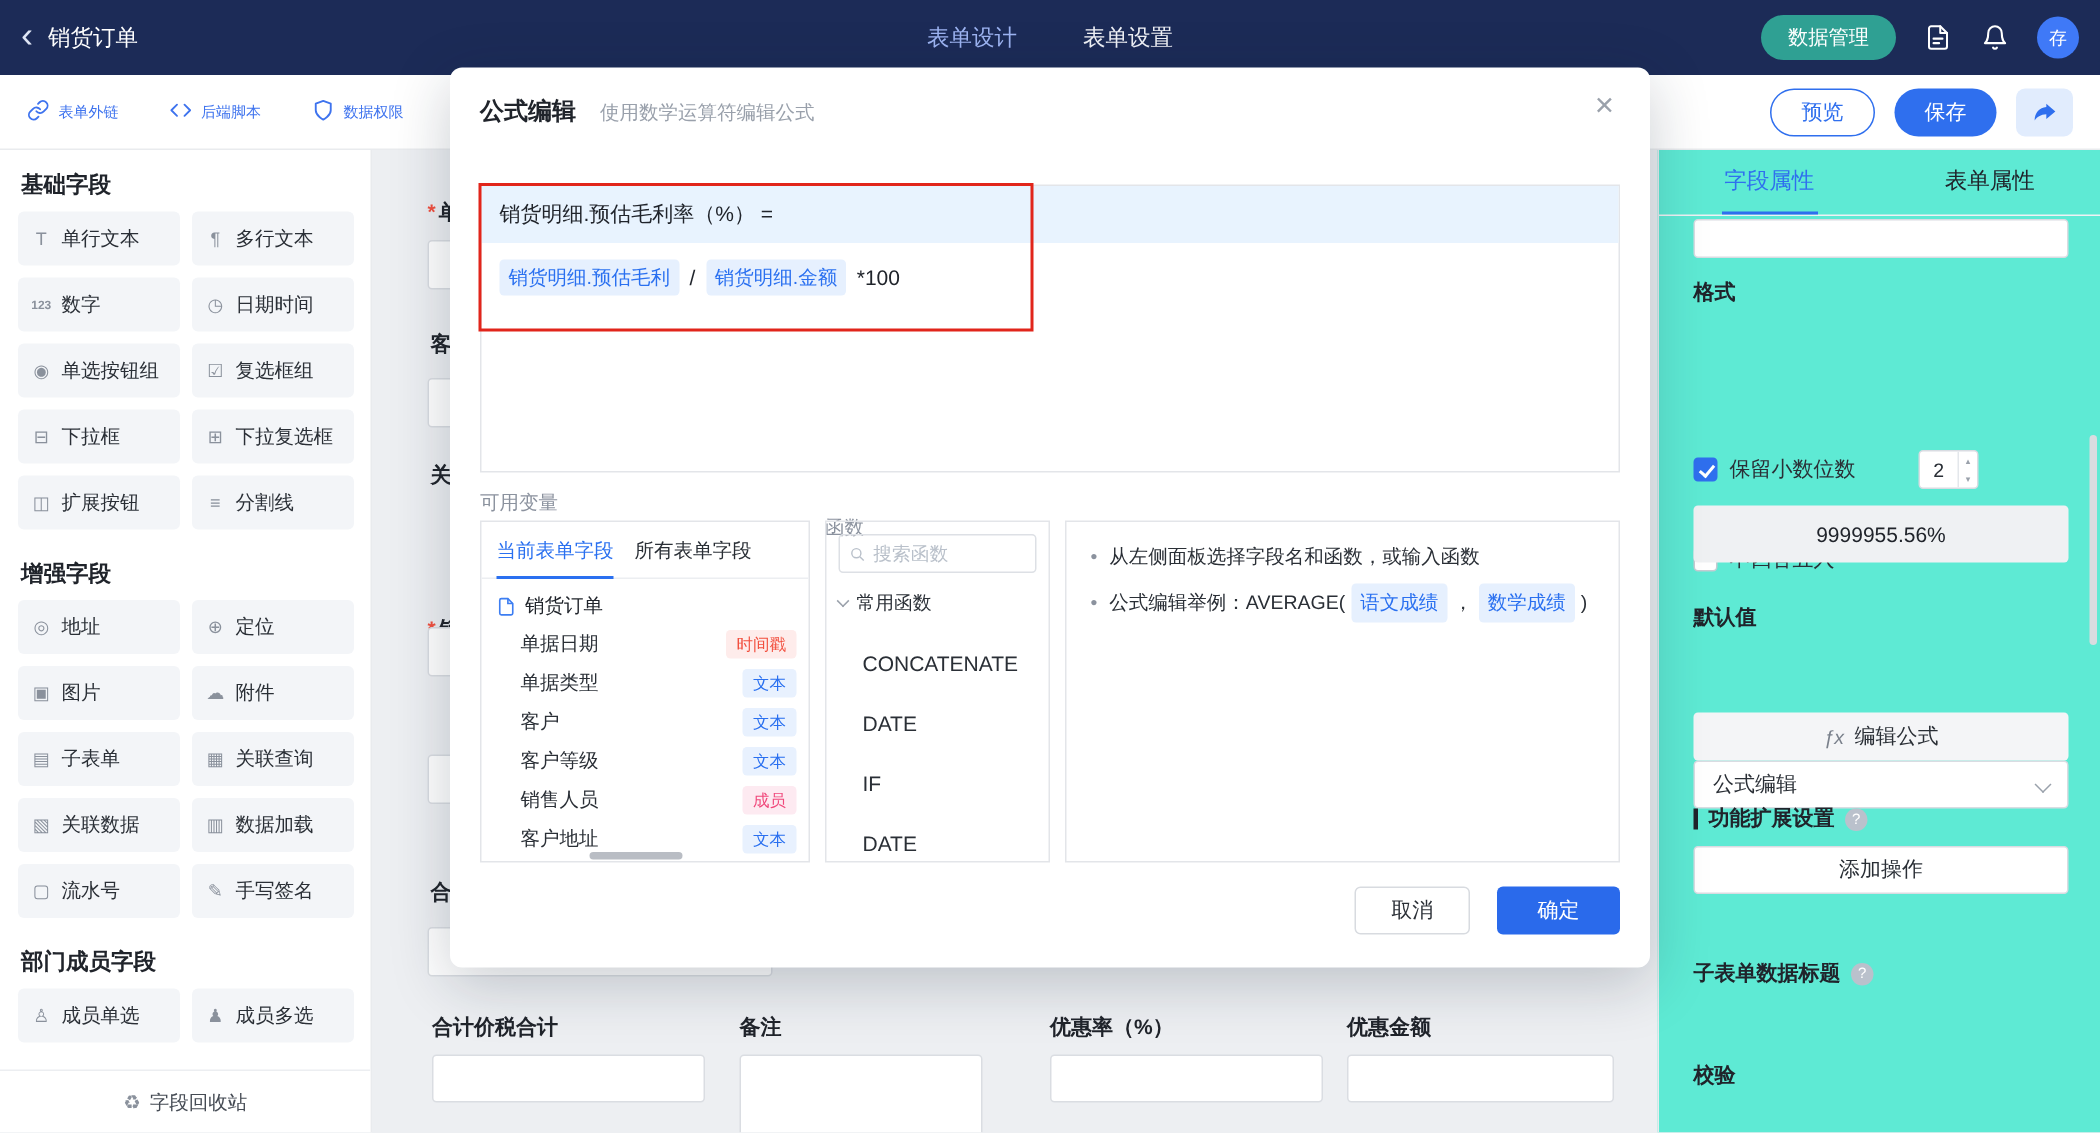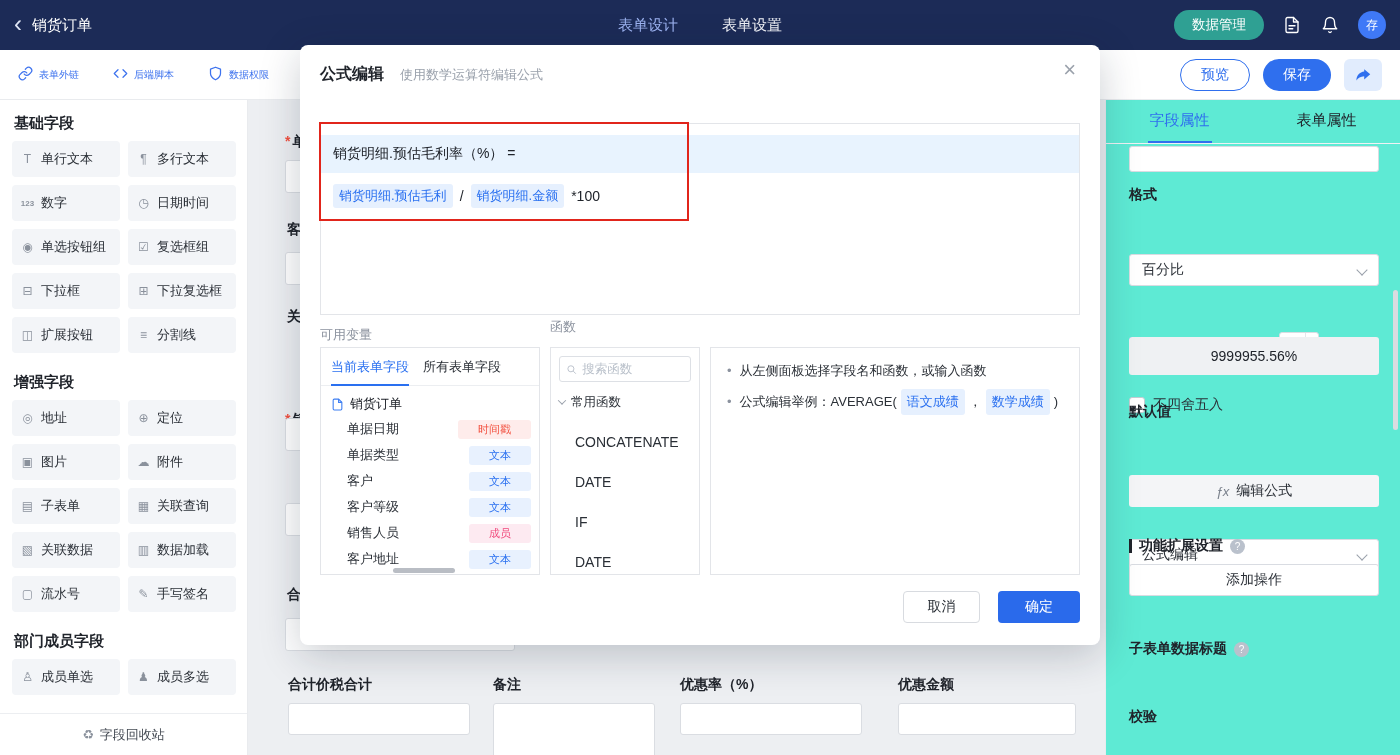--- a/index.html
+++ b/index.html
@@ -75,32 +75,32 @@
 .addop{border:1px solid #d9dce2;border-radius:3px;height:32px;display:flex;align-items:center;justify-content:center;font-size:14px;color:#2a2f36;background:#fff;cursor:pointer;}
 .winscroll{position:absolute;right:2px;top:290px;width:5px;height:140px;background:#d9dce0;border-radius:3px;z-index:6;cursor:pointer;}
 
 
 .modal{position:absolute;left:300px;top:45px;width:800px;height:600px;background:#fff;border-radius:8px;box-shadow:0 10px 40px rgba(20,30,50,.22);z-index:20;}
 .m-head{display:flex;align-items:baseline;padding:19px 24px 0 20px;}
 .m-title{font-size:16px;font-weight:bold;color:#20242b;}
 .m-sub{font-size:13px;color:#99a0ab;margin-left:16px;}
 .m-close{position:absolute;right:24px;top:14px;font-size:22px;color:#9aa1ab;cursor:pointer;line-height:1;}
 .editor{position:absolute;left:20px;top:78px;width:760px;height:192px;border:1px solid #e3e5e9;background:#fff;cursor:text;}
-.f-line1{height:38px;background:#e8f3fe;display:flex;align-items:center;padding:0 12px;font-size:14px;color:#20242b;margin-top:11px;}
+.f-line1{height:38px;background:#e8f3fe;display:flex;align-items:center;padding:0 12px;font-size:14px;color:#20242b;}
 .f-line2{padding:11px 12px;display:flex;align-items:center;gap:7px;font-size:14px;color:#20242b;}
 .chip{background:#e6f0fe;color:#2a70f0;font-size:13px;padding:3px 6px;border-radius:3px;white-space:nowrap;}
 .redbox{position:absolute;left:-2px;top:-2px;width:370px;height:99px;border:2px solid #e1251b;pointer-events:none;}
 .pane-label{position:absolute;font-size:13px;color:#8b929e;}
 .vars{position:absolute;left:20px;top:302px;width:220px;height:228px;border:1px solid #e3e5e9;overflow:hidden;}
 .vtabs{display:flex;gap:14px;padding:0 10px;border-bottom:1px solid #eceef1;}
 .vtab{font-size:13px;color:#2a2f36;padding:10px 0 8px;border-bottom:2px solid transparent;margin-bottom:-1px;cursor:pointer;white-space:nowrap;}
 .vtab-active{color:#2a70f0;border-bottom-color:#2a70f0;}
 .vroot{display:flex;align-items:center;gap:6px;padding:9px 10px 3px;font-size:13px;color:#20242b;cursor:pointer;}
 .vrow{height:26px;display:flex;align-items:center;justify-content:space-between;padding:0 8px 0 26px;font-size:13px;color:#2a2f36;cursor:pointer;}
-.badge{font-size:11px;padding:2px 20px;border-radius:3px;white-space:nowrap;}
+.badge{font-size:11px;padding:2px 7px;border-radius:3px;white-space:nowrap;}
 .badge-red{color:#f2503f;background:#feeceb;}
 .badge-blue{color:#2a70f0;background:#e8f1fe;}
 .badge-pink{color:#f0497c;background:#fdeaf1;}
 .hthumb{position:absolute;left:72px;bottom:1px;width:62px;height:5px;background:#b9bdc4;border-radius:3px;cursor:pointer;}
 .fns{position:absolute;left:250px;top:302px;width:150px;height:228px;border:1px solid #e3e5e9;overflow:hidden;}
 .fsearch{margin:8px;height:26px;border:1px solid #dde0e5;border-radius:3px;display:flex;align-items:center;padding:0 6px;gap:5px;}
 .fsearch input{border:none;outline:none;width:100%;font-size:12.5px;color:#2a2f36;font-family:inherit;background:transparent;}
 .fsearch input::placeholder{color:#b9c0ca;}
 .fgroup{display:flex;align-items:center;gap:6px;padding:0 8px;height:24px;font-size:12.5px;color:#2a2f36;cursor:pointer;}
 .tchev{width:6px;height:6px;border-right:1.3px solid #9aa1ab;border-bottom:1.3px solid #9aa1ab;flex:none;}
@@ -298,21 +298,21 @@
   <div class="pbox" style="top:518px"></div>
 
   <div class="bf" style="left:40px">
     <div class="bf-label">合计价税合计</div>
     <div class="bf-input" style="width:182px"></div>
   </div>
   <div class="bf" style="left:245px">
     <div class="bf-label">备注</div>
     <div class="bf-input" style="width:162px;height:70px"></div>
   </div>
-  <div class="bf" style="left:432px">
+  <div class="bf" style="left:452px">
     <div class="bf-label">优惠率（%）</div>
     <div class="bf-input" style="width:182px"></div>
   </div>
   <div class="bf" style="left:650px">
     <div class="bf-label">优惠金额</div>
     <div class="bf-input" style="width:178px"></div>
   </div>
 </div>
 
 <div class="props">
@@ -321,24 +321,20 @@
         <span>字段属性</span>
       </div>
     <div class="rtab">
         <span>表单属性</span>
       </div>
   </div>
 
   <div class="pitem pbox2" style="top:46px;height:26px"></div>
 
   <div class="pitem plabel" style="top:86px">格式</div>
-  <div class="pitem pselect" style="top:110px">
-    <span>百分比</span>
-    <span class="chev"></span>
-  </div>
 
   <div class="pitem cbrow" style="top:160px">
     <span class="cb cb-checked"></span>
     <span>保留小数位数</span>
     <span class="stepper">
       <span class="sval">2</span>
       <span class="sarrows">
           <span>▴</span>
           <span>▾</span>
         </span>
@@ -392,21 +388,21 @@
     <div class="f-line2">
       <span class="chip">销货明细.预估毛利</span>
       <span>/</span>
       <span class="chip">销货明细.金额</span>
       <span>*100</span>
     </div>
     <div class="redbox"></div>
   </div>
 
   <div class="pane-label" style="left:20px;top:281px">可用变量</div>
-  <div class="pane-label" style="left:250px;top:273px">函数</div>
+  <div class="pane-label" style="left:250px;top:298px">函数</div>
 
   <div class="vars">
     <div class="vtabs">
       <span class="vtab vtab-active">当前表单字段</span>
       <span class="vtab">所有表单字段</span>
     </div>
     <div class="vroot">
       <svg viewBox="0 0 24 24" width="13" height="13" fill="none" stroke="#3d7ef2" stroke-width="2">
           <path d="M14 2H6a2 2 0 0 0-2 2v16a2 2 0 0 0 2 2h12a2 2 0 0 0 2-2V8z"></path>
           <polyline points="14 2 14 8 20 8"></polyline>

